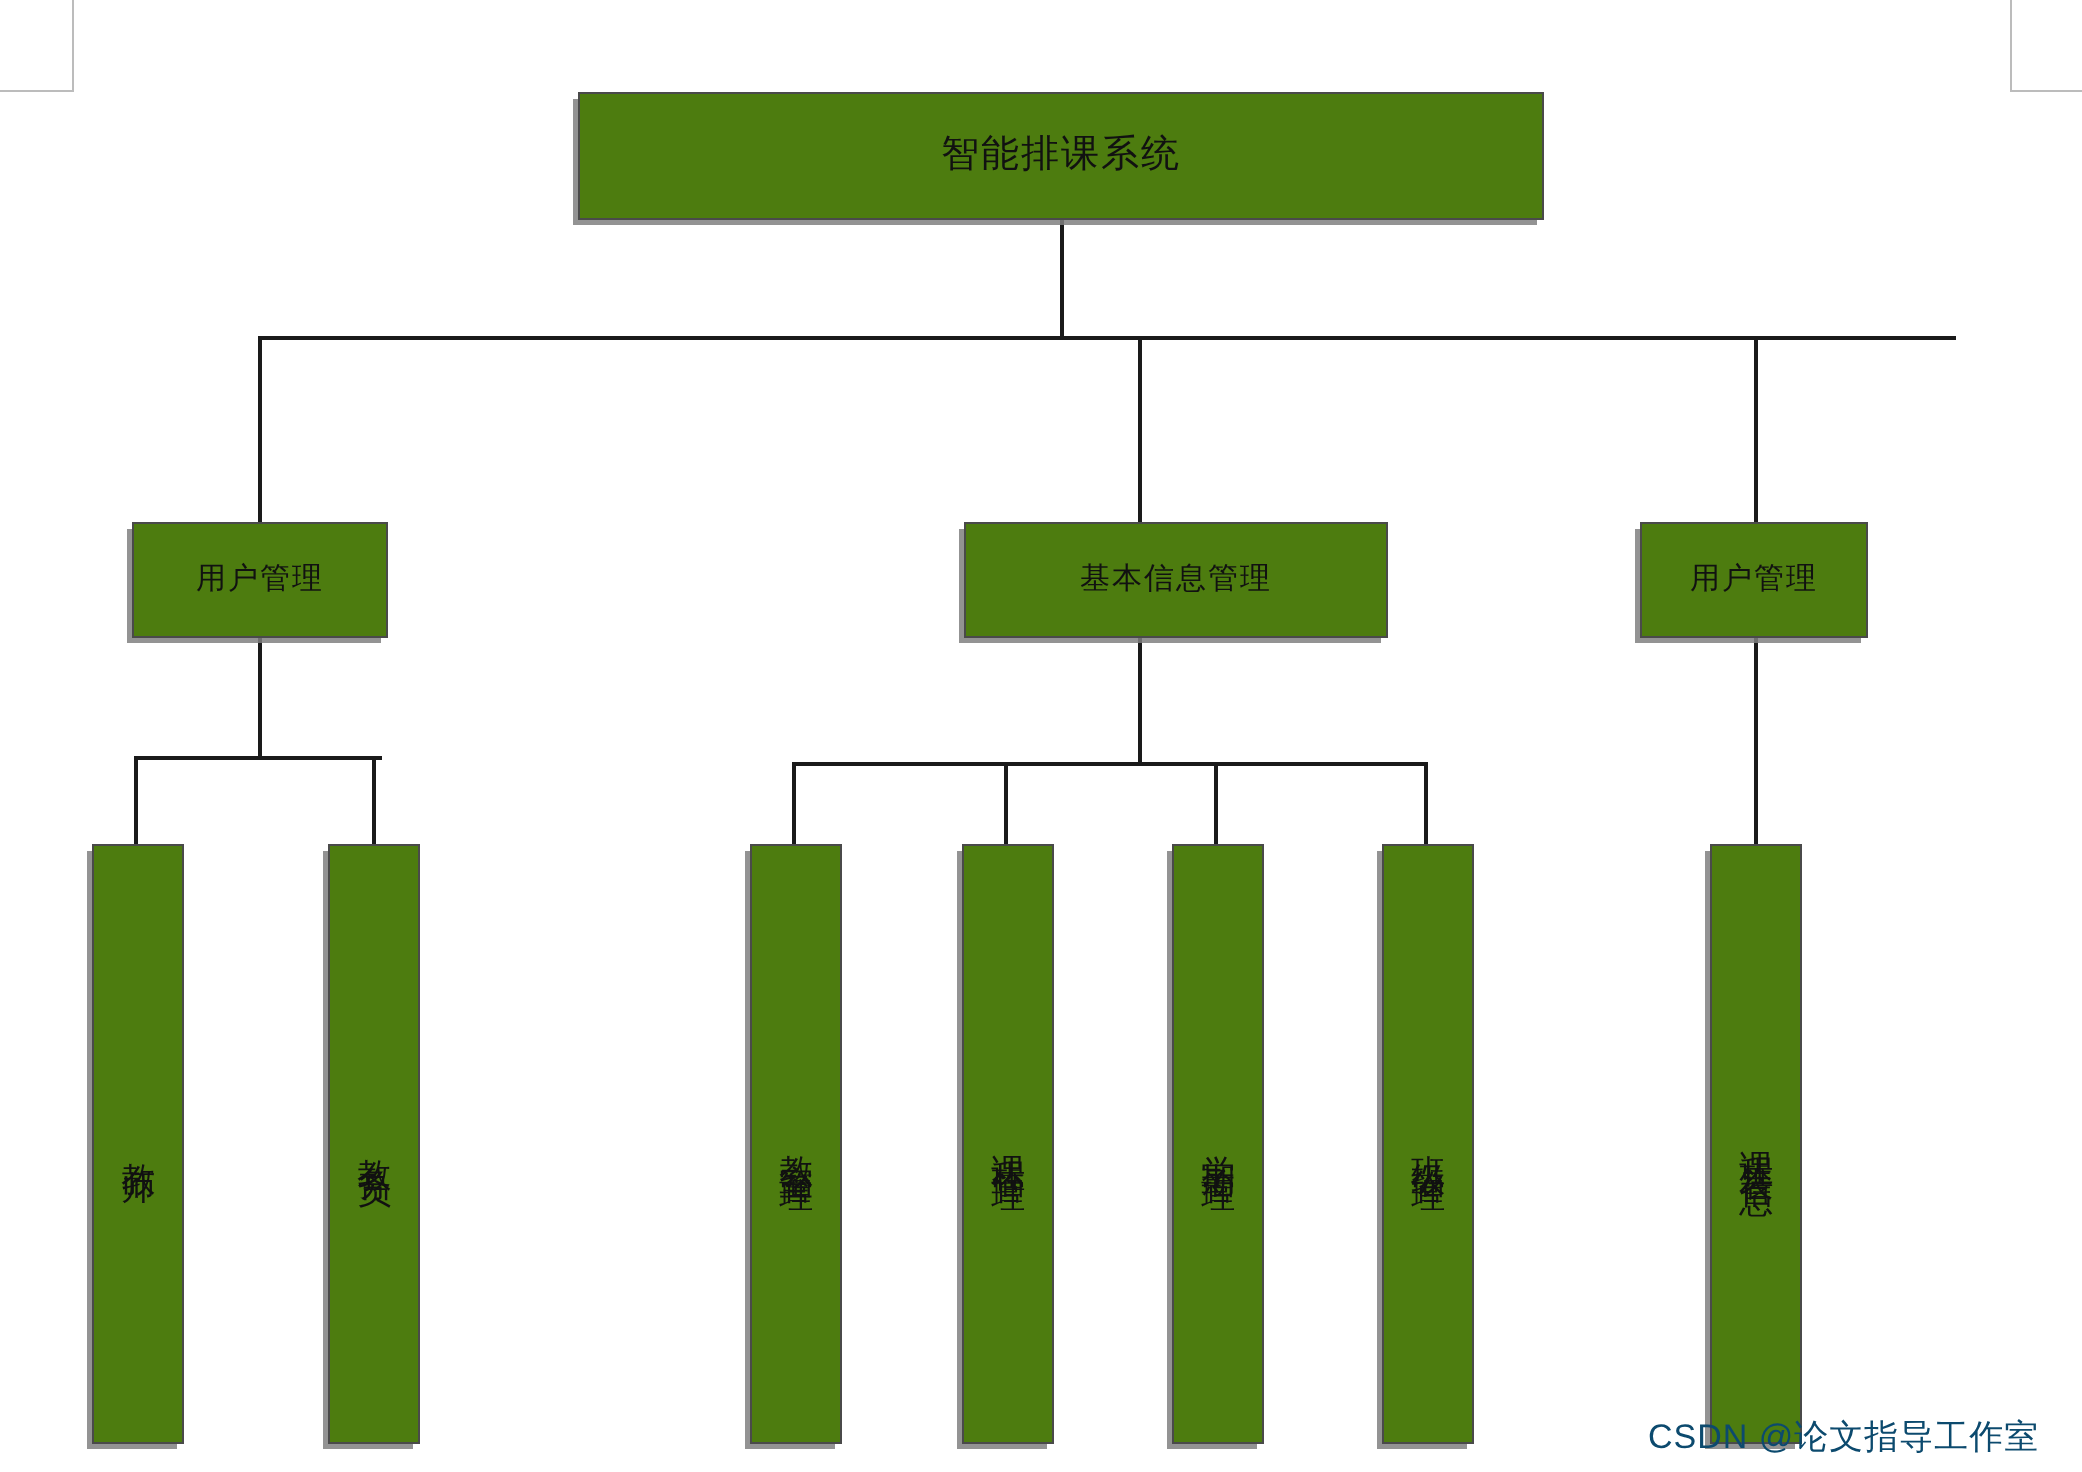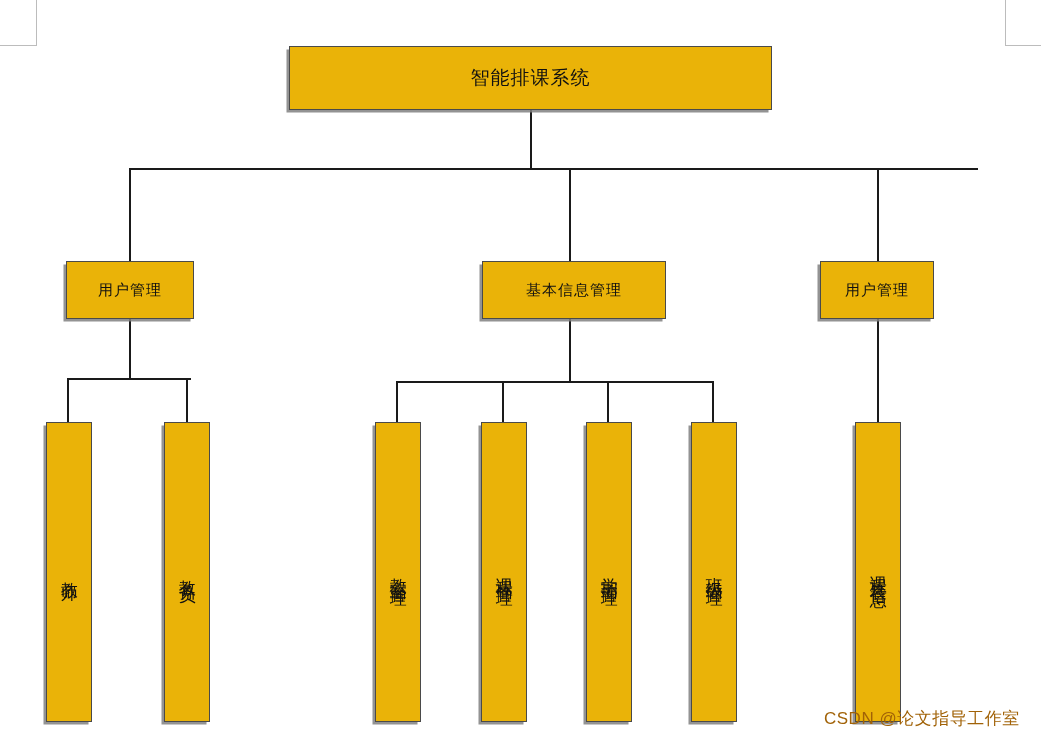--- a/index.html
+++ b/index.html
@@ -39,21 +39,21 @@
     position: absolute;
     background: #1a1a1a;
   }
   .line.v { width: 2px; }
   .line.h { height: 2px; }
 
   
   .node {
     position: absolute;
     box-sizing: border-box;
-    background: #eab308;
+    background: #4d7c0f;
     border: 1px solid #4a4a4a;
     box-shadow: -3px 3px 0 -0.5px rgba(128,128,128,0.85);
     display: flex;
     align-items: center;
     justify-content: center;
     color: #111111;
     text-align: center;
     line-height: 1.25;
   }
   .node.root {
@@ -77,21 +77,21 @@
     text-orientation: upright;
     white-space: nowrap;
   }
 
   
   .watermark {
     position: absolute;
     left: 824px;
     top: 707px;
     font-size: 17px;
-    color: #a16207;
+    color: #0c4a6e;
     font-family: "Liberation Sans", "DejaVu Sans", sans-serif;
     letter-spacing: 0.5px;
     white-space: nowrap;
     user-select: none;
   }
 </style>
 </head>
 <body>
 
 <div id="page">
@@ -120,21 +120,21 @@
   <div class="line v" style="left:877px; top:319px; height:104px;"></div>
 
   <div class="node root" style="left:289px; top:46px; width:483px; height:64px;">
     <span>智能排课系统</span>
   </div>
 
   <div class="node level2" style="left:66px; top:261px; width:128px; height:58px;">
     <span>用户管理</span>
   </div>
 
-  <div class="node level2" style="left:482px; top:261px; width:184px; height:58px;">
+  <div class="node level2" style="left:482px; top:261px; width:212px; height:58px;">
     <span>基本信息管理</span>
   </div>
 
   <div class="node level2" style="left:820px; top:261px; width:114px; height:58px;">
     <span>用户管理</span>
   </div>
 
   <div class="node leaf" style="left:46px; top:422px; width:46px; height:300px;">
     <span class="vtext">教师</span>
   </div>

